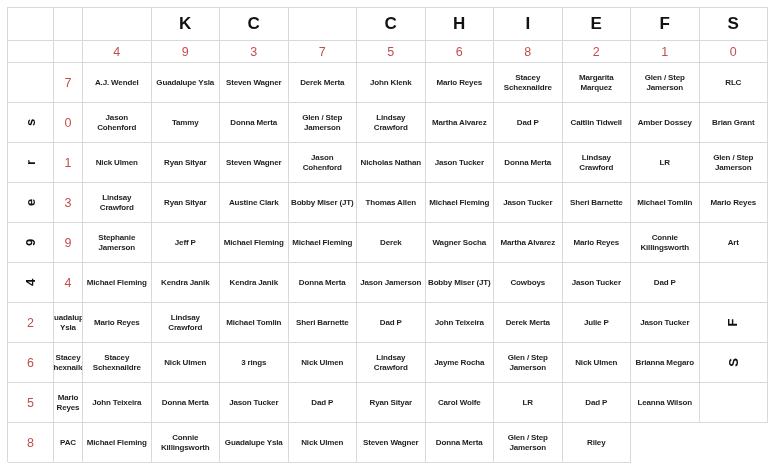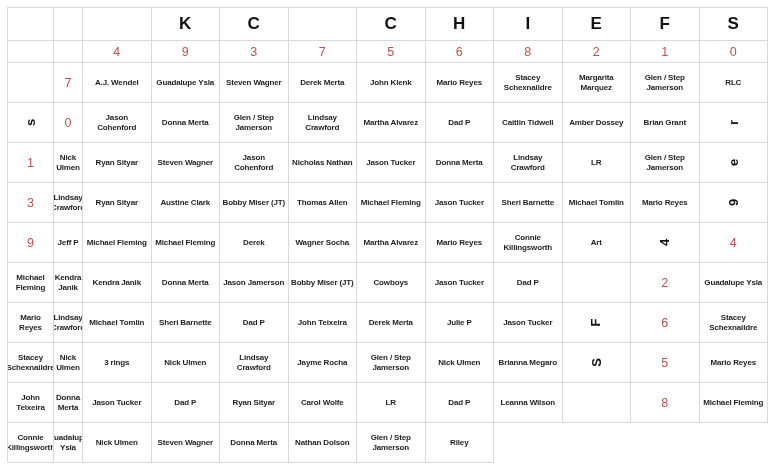--- a/index.html
+++ b/index.html
@@ -98,20 +98,21 @@
     <div class="cell name">Mario Reyes</div>
     <div class="cell name">Stacey Schexnaildre</div>
     <div class="cell name">Margarita Marquez</div>
     <div class="cell name">Glen / Step Jamerson</div>
     <div class="cell name">RLC</div>
     <div class="cell left-letter">
       <span class="vert">s</span>
     </div>
     <div class="cell row-num">0</div>
     <div class="cell name">Jason Cohenford</div>
+    <div class="cell name">Tammy</div>
     <div class="cell name">Donna Merta</div>
     <div class="cell name">Glen / Step Jamerson</div>
     <div class="cell name">Lindsay Crawford</div>
     <div class="cell name">Martha Alvarez</div>
     <div class="cell name">Dad P</div>
     <div class="cell name">Caitlin Tidwell</div>
     <div class="cell name">Amber Dossey</div>
     <div class="cell name">Brian Grant</div>
     <div class="cell left-letter">
       <span class="vert">r</span>
@@ -138,20 +139,21 @@
     <div class="cell name">Thomas Allen</div>
     <div class="cell name">Michael Fleming</div>
     <div class="cell name">Jason Tucker</div>
     <div class="cell name">Sheri Barnette</div>
     <div class="cell name">Michael Tomlin</div>
     <div class="cell name">Mario Reyes</div>
     <div class="cell left-letter">
       <span class="vert">9</span>
     </div>
     <div class="cell row-num">9</div>
+    <div class="cell name">Stephanie Jamerson</div>
     <div class="cell name">Jeff P</div>
     <div class="cell name">Michael Fleming</div>
     <div class="cell name">Michael Fleming</div>
     <div class="cell name">Derek</div>
     <div class="cell name">Wagner Socha</div>
     <div class="cell name">Martha Alvarez</div>
     <div class="cell name">Mario Reyes</div>
     <div class="cell name">Connie Killingsworth</div>
     <div class="cell name">Art</div>
     <div class="cell left-letter">
@@ -206,22 +208,22 @@
     <div class="cell name">Dad P</div>
     <div class="cell name">Ryan Sityar</div>
     <div class="cell name">Carol Wolfe</div>
     <div class="cell name">LR</div>
     <div class="cell name">Dad P</div>
     <div class="cell name">Leanna Wilson</div>
     <div class="cell left-letter">
       <span class="vert"></span>
     </div>
     <div class="cell row-num">8</div>
+    <div class="cell name">PAC</div>
     <div class="cell name">Michael Fleming</div>
     <div class="cell name">Connie Killingsworth</div>
     <div class="cell name">Guadalupe Ysla</div>
     <div class="cell name">Nick Ulmen</div>
     <div class="cell name">Steven Wagner</div>
     <div class="cell name">Donna Merta</div>
-    <div class="cell name">Nathan Dolson</div>
     <div class="cell name">Glen / Step Jamerson</div>
     <div class="cell name">Riley</div>
   </div>
 
 </body></html>

